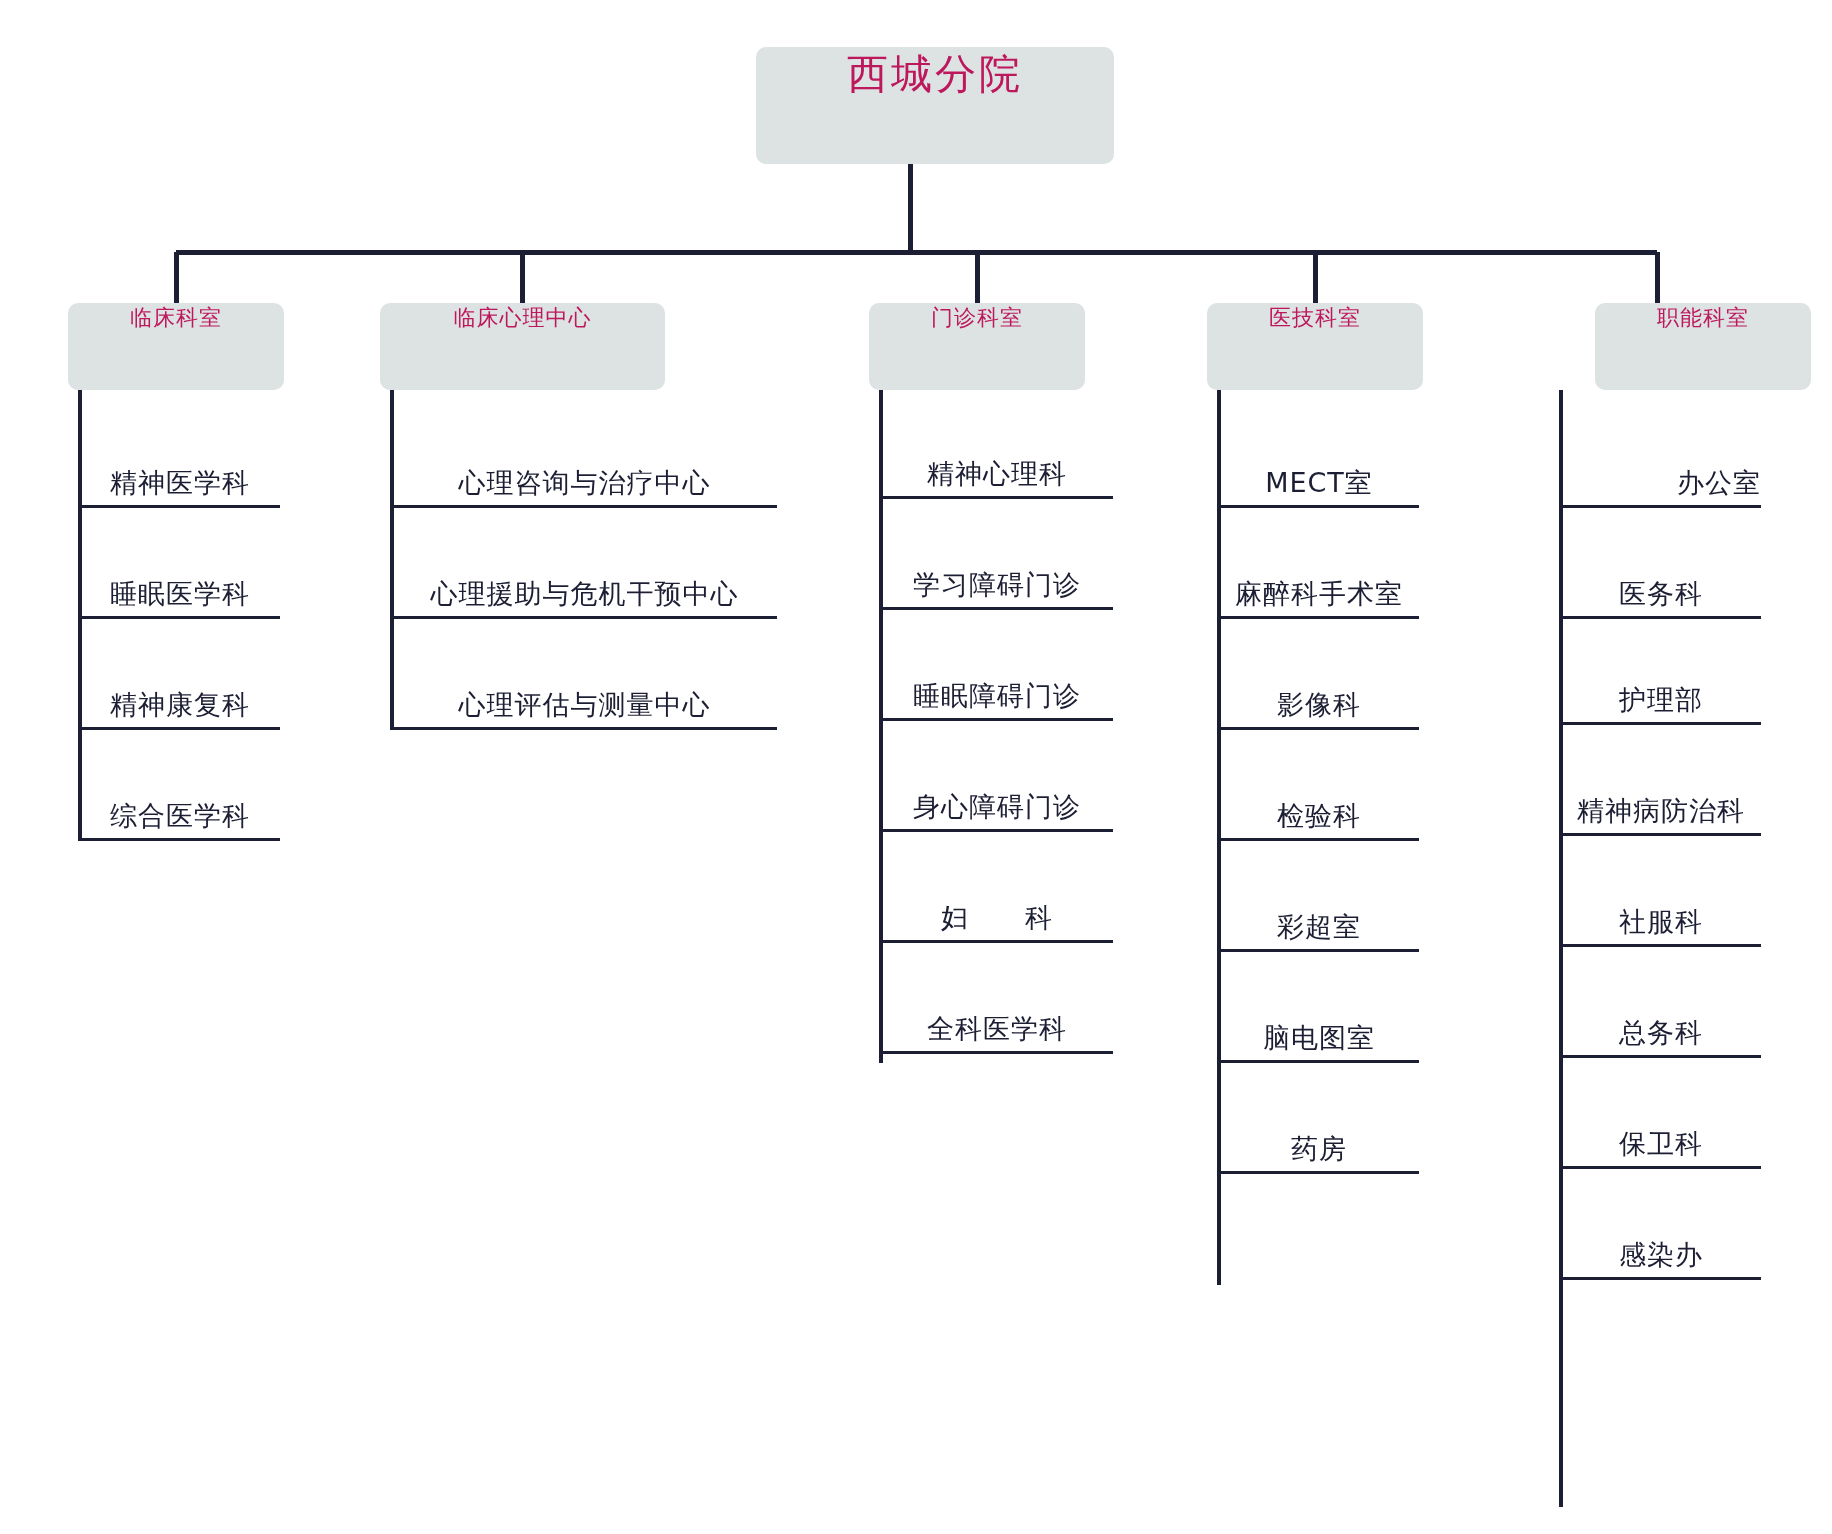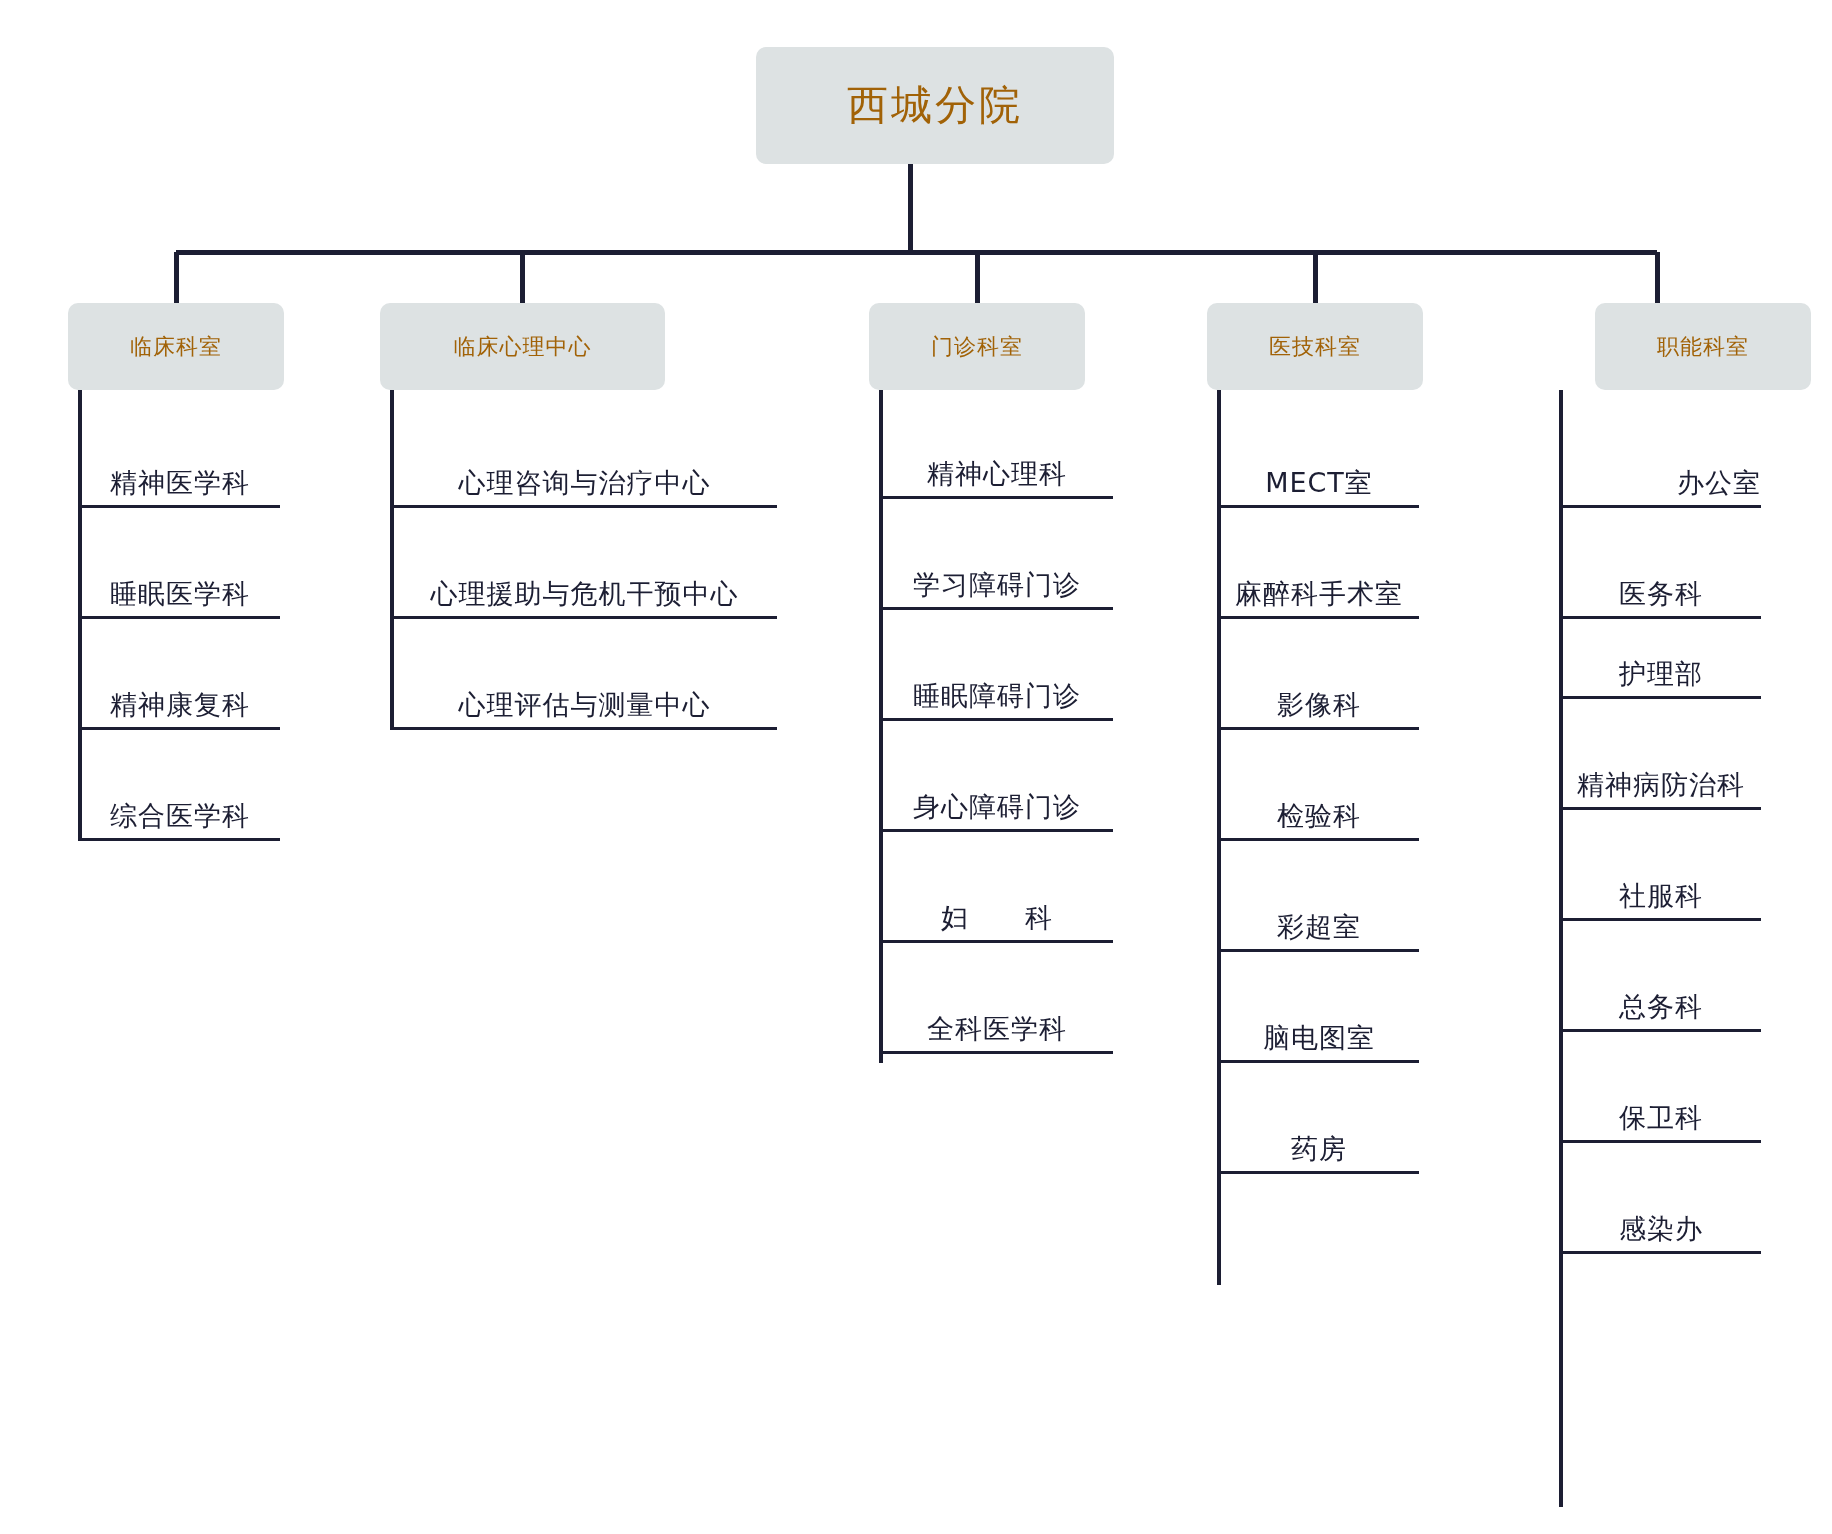--- a/index.html
+++ b/index.html
@@ -30,24 +30,24 @@
     height: 1534px;
     pointer-events: none;
   }
 
   
   .node-box {
     position: absolute;
     background: #dde2e3;
     border-radius: 10px;
     display: flex;
-    align-items: center;
+    align-items: flex-start;
     justify-content: center;
     box-sizing: border-box;
-    color: #a16207;
+    color: #be185d;
     letter-spacing: 1px;
   }
   .root-box {
     font-size: 41px;
     letter-spacing: 3px;
   }
   .group-box {
     font-size: 22px;
   }
 
@@ -145,21 +145,21 @@
         <div class="leaf-item" style="height: 111px; width: 200px;"><span>麻醉科手术室</span></div>
         <div class="leaf-item" style="height: 111px; width: 200px;"><span>影像科</span></div>
         <div class="leaf-item" style="height: 111px; width: 200px;"><span>检验科</span></div>
         <div class="leaf-item" style="height: 111px; width: 200px;"><span>彩超室</span></div>
         <div class="leaf-item" style="height: 111px; width: 200px;"><span>脑电图室</span></div>
         <div class="leaf-item" style="height: 111px; width: 200px;"><span>药房</span></div>
       </div>
       <div class="leaf-col" style="left: 1561px; top: 397px; width: 200px;">
         <div class="leaf-item" style="height: 111px; width: 200px; justify-content: flex-end;"><span>办公室</span></div>
         <div class="leaf-item" style="height: 111px; width: 200px;"><span>医务科</span></div>
-        <div class="leaf-item" style="height: 80px; width: 200px; font-family: Liberation Serif, serif;"><span>护理部</span></div>
+        <div class="leaf-item" style="height: 106px; width: 200px; font-family: Liberation Serif, serif;"><span>护理部</span></div>
         <div class="leaf-item" style="height: 111px; width: 200px;"><span>精神病防治科</span></div>
         <div class="leaf-item" style="height: 111px; width: 200px;"><span>社服科</span></div>
         <div class="leaf-item" style="height: 111px; width: 200px;"><span>总务科</span></div>
         <div class="leaf-item" style="height: 111px; width: 200px;"><span>保卫科</span></div>
         <div class="leaf-item" style="height: 111px; width: 200px;"><span>感染办</span></div>
       </div>
     </div>
 
 </div>
 

